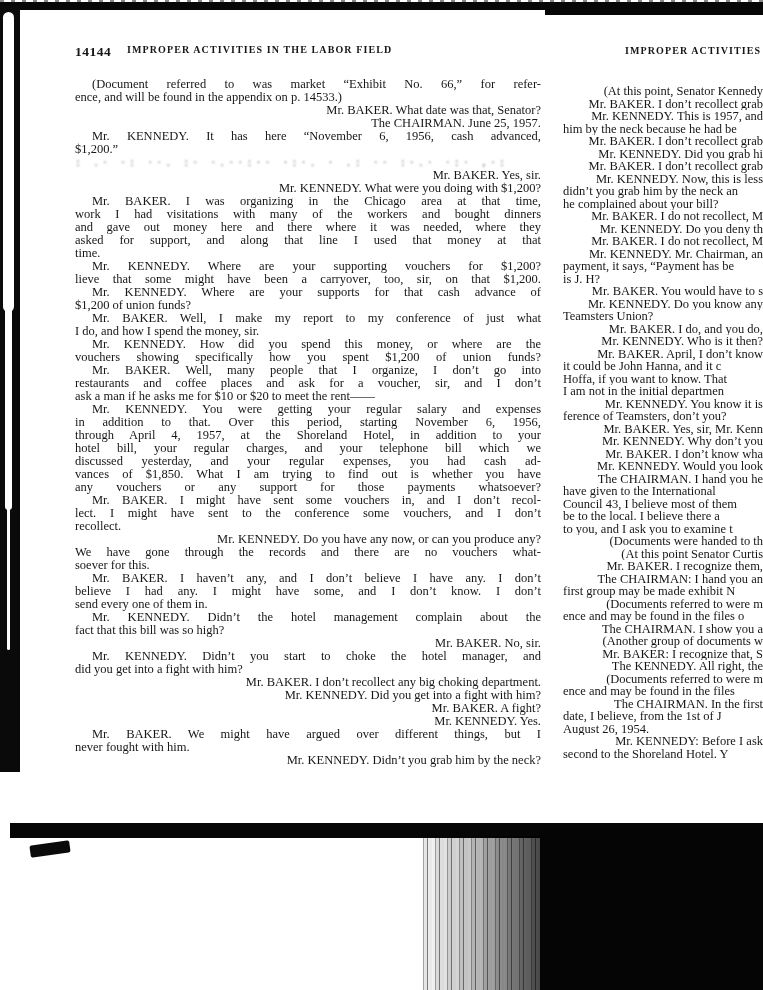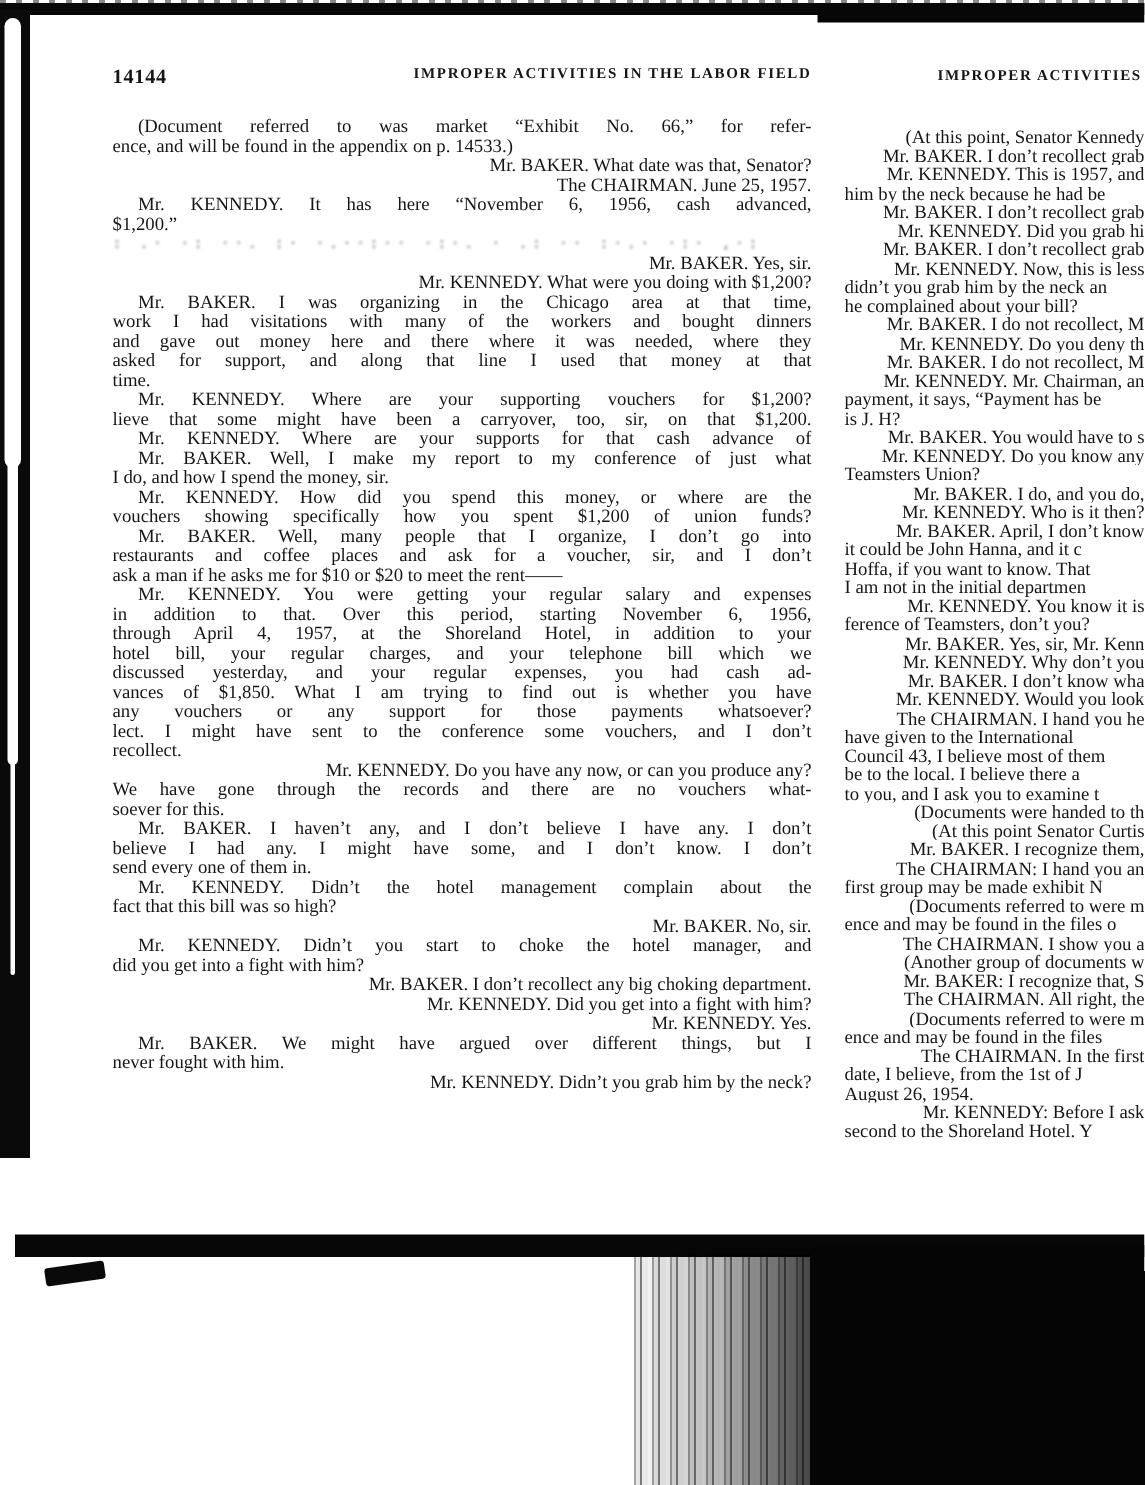--- a/index.html
+++ b/index.html
@@ -24,21 +24,21 @@
   .bottom-streaks{position:absolute;left:420px;top:836px;width:125px;height:154px;
     background:
       linear-gradient(90deg,rgba(0,0,0,0) 0%,rgba(0,0,0,.25) 45%,rgba(0,0,0,.75) 100%),
       repeating-linear-gradient(90deg,rgba(0,0,0,0) 0 3px,rgba(0,0,0,.35) 3px 4px,rgba(0,0,0,.08) 4px 7px,rgba(0,0,0,.5) 7px 8px,rgba(0,0,0,.04) 8px 12px);}
   
   .page{position:absolute;}
   .page-left{left:75px;top:42px;width:466px;}
   .page-right{left:563px;top:45px;width:200px;overflow:hidden;}
   .head-row{position:relative;height:15px;}
   .pageno{font-weight:bold;font-size:13.5px;letter-spacing:.5px;}
-  .runhead{position:absolute;left:52px;right:0;top:2px;text-align:right;
+  .runhead{position:absolute;left:52px;right:0;top:2px;text-align:left;
     font-weight:bold;font-size:10px;letter-spacing:1.1px;white-space:nowrap;}
   .runhead-r{font-weight:bold;font-size:10px;letter-spacing:1.1px;white-space:nowrap;
     padding-left:62px;height:15px;}
   .body-left{margin-top:21px;}
   .body-right{margin-top:25px;}
   .line{font-size:12.5px;line-height:13px;height:13px;white-space:nowrap;overflow:hidden;}
   .body-left .line{white-space:normal;}
   .body-right .line{line-height:12.5px;height:12.5px;}
   .ind{padding-left:17px;text-align:right;}
   .just{text-align:justify;text-align-last:justify;white-space:normal;}
@@ -72,49 +72,52 @@
       <div class="line ind">Mr. BAKER. Yes, sir.</div>
       <div class="line ind">Mr. KENNEDY. What were you doing with $1,200?</div>
       <div class="line ind just">Mr. BAKER. I was organizing in the Chicago area at that time,</div>
       <div class="line just">work I had visitations with many of the workers and bought dinners</div>
       <div class="line just">and gave out money here and there where it was needed, where they</div>
       <div class="line just">asked for support, and along that line I used that money at that</div>
       <div class="line">time.</div>
       <div class="line ind just">Mr. KENNEDY. Where are your supporting vouchers for $1,200?</div>
       <div class="line just">lieve that some might have been a carryover, too, sir, on that $1,200.</div>
       <div class="line ind just">Mr. KENNEDY. Where are your supports for that cash advance of</div>
+      <div class="line">$1,200 of union funds?</div>
       <div class="line ind just">Mr. BAKER. Well, I make my report to my conference of just what</div>
       <div class="line">I do, and how I spend the money, sir.</div>
       <div class="line ind just">Mr. KENNEDY. How did you spend this money, or where are the</div>
       <div class="line just">vouchers showing specifically how you spent $1,200 of union funds?</div>
       <div class="line ind just">Mr. BAKER. Well, many people that I organize, I don’t go into</div>
       <div class="line just">restaurants and coffee places and ask for a voucher, sir, and I don’t</div>
       <div class="line">ask a man if he asks me for $10 or $20 to meet the rent——</div>
       <div class="line ind just">Mr. KENNEDY. You were getting your regular salary and expenses</div>
       <div class="line just">in addition to that.  Over this period, starting November 6, 1956,</div>
       <div class="line just">through April 4, 1957, at the Shoreland Hotel, in addition to your</div>
       <div class="line just">hotel bill, your regular charges, and your telephone bill which we</div>
       <div class="line just">discussed yesterday, and your regular expenses, you had cash ad-</div>
       <div class="line just">vances of $1,850.  What I am trying to find out is whether you have</div>
       <div class="line just">any vouchers or any support for those payments whatsoever?</div>
+      <div class="line ind just">Mr. BAKER. I might have sent some vouchers in, and I don’t recol-</div>
       <div class="line just">lect.  I might have sent to the conference some vouchers, and I don’t</div>
       <div class="line">recollect.</div>
       <div class="line ind">Mr. KENNEDY. Do you have any now, or can you produce any?</div>
       <div class="line just">We have gone through the records and there are no vouchers what-</div>
       <div class="line">soever for this.</div>
       <div class="line ind just">Mr. BAKER. I haven’t any, and I don’t believe I have any.  I don’t</div>
       <div class="line just">believe I had any.  I might have some, and I don’t know.  I don’t</div>
       <div class="line">send every one of them in.</div>
       <div class="line ind just">Mr. KENNEDY. Didn’t the hotel management complain about the</div>
       <div class="line">fact that this bill was so high?</div>
       <div class="line ind">Mr. BAKER. No, sir.</div>
       <div class="line ind just">Mr. KENNEDY. Didn’t you start to choke the hotel manager, and</div>
       <div class="line">did you get into a fight with him?</div>
       <div class="line ind">Mr. BAKER. I don’t recollect any big choking department.</div>
       <div class="line ind">Mr. KENNEDY. Did you get into a fight with him?</div>
+      <div class="line ind">Mr. BAKER. A fight?</div>
       <div class="line ind">Mr. KENNEDY. Yes.</div>
       <div class="line ind just">Mr. BAKER. We might have argued over different things, but I</div>
       <div class="line">never fought with him.</div>
       <div class="line ind">Mr. KENNEDY. Didn’t you grab him by the neck?</div>
     </div>
 </div>
 
 <div class="page page-right">
   <div class="runhead-r">IMPROPER ACTIVITIES IN</div>
   <div class="body-right">
@@ -157,21 +160,21 @@
       <div class="line ind">(Documents were handed to th</div>
       <div class="line ind">(At this point Senator Curtis</div>
       <div class="line ind">Mr. BAKER. I recognize them,</div>
       <div class="line ind">The CHAIRMAN: I hand you an</div>
       <div class="line">first group may be made exhibit N</div>
       <div class="line ind">(Documents referred to were m</div>
       <div class="line">ence and may be found in the files o</div>
       <div class="line ind">The CHAIRMAN. I show you a</div>
       <div class="line ind">(Another group of documents w</div>
       <div class="line ind">Mr. BAKER: I recognize that, S</div>
-      <div class="line ind">The CHAIRMAN. All right, the</div>
+      <div class="line ind">The KENNEDY. All right, the</div>
       <div class="line ind">(Documents referred to were m</div>
       <div class="line">ence and may be found in the files</div>
       <div class="line ind">The CHAIRMAN. In the first</div>
       <div class="line">date, I believe, from the 1st of J</div>
       <div class="line">August 26, 1954.</div>
       <div class="line ind">Mr. KENNEDY: Before I ask</div>
       <div class="line">second to the Shoreland Hotel.  Y</div>
     </div>
 </div>
 

